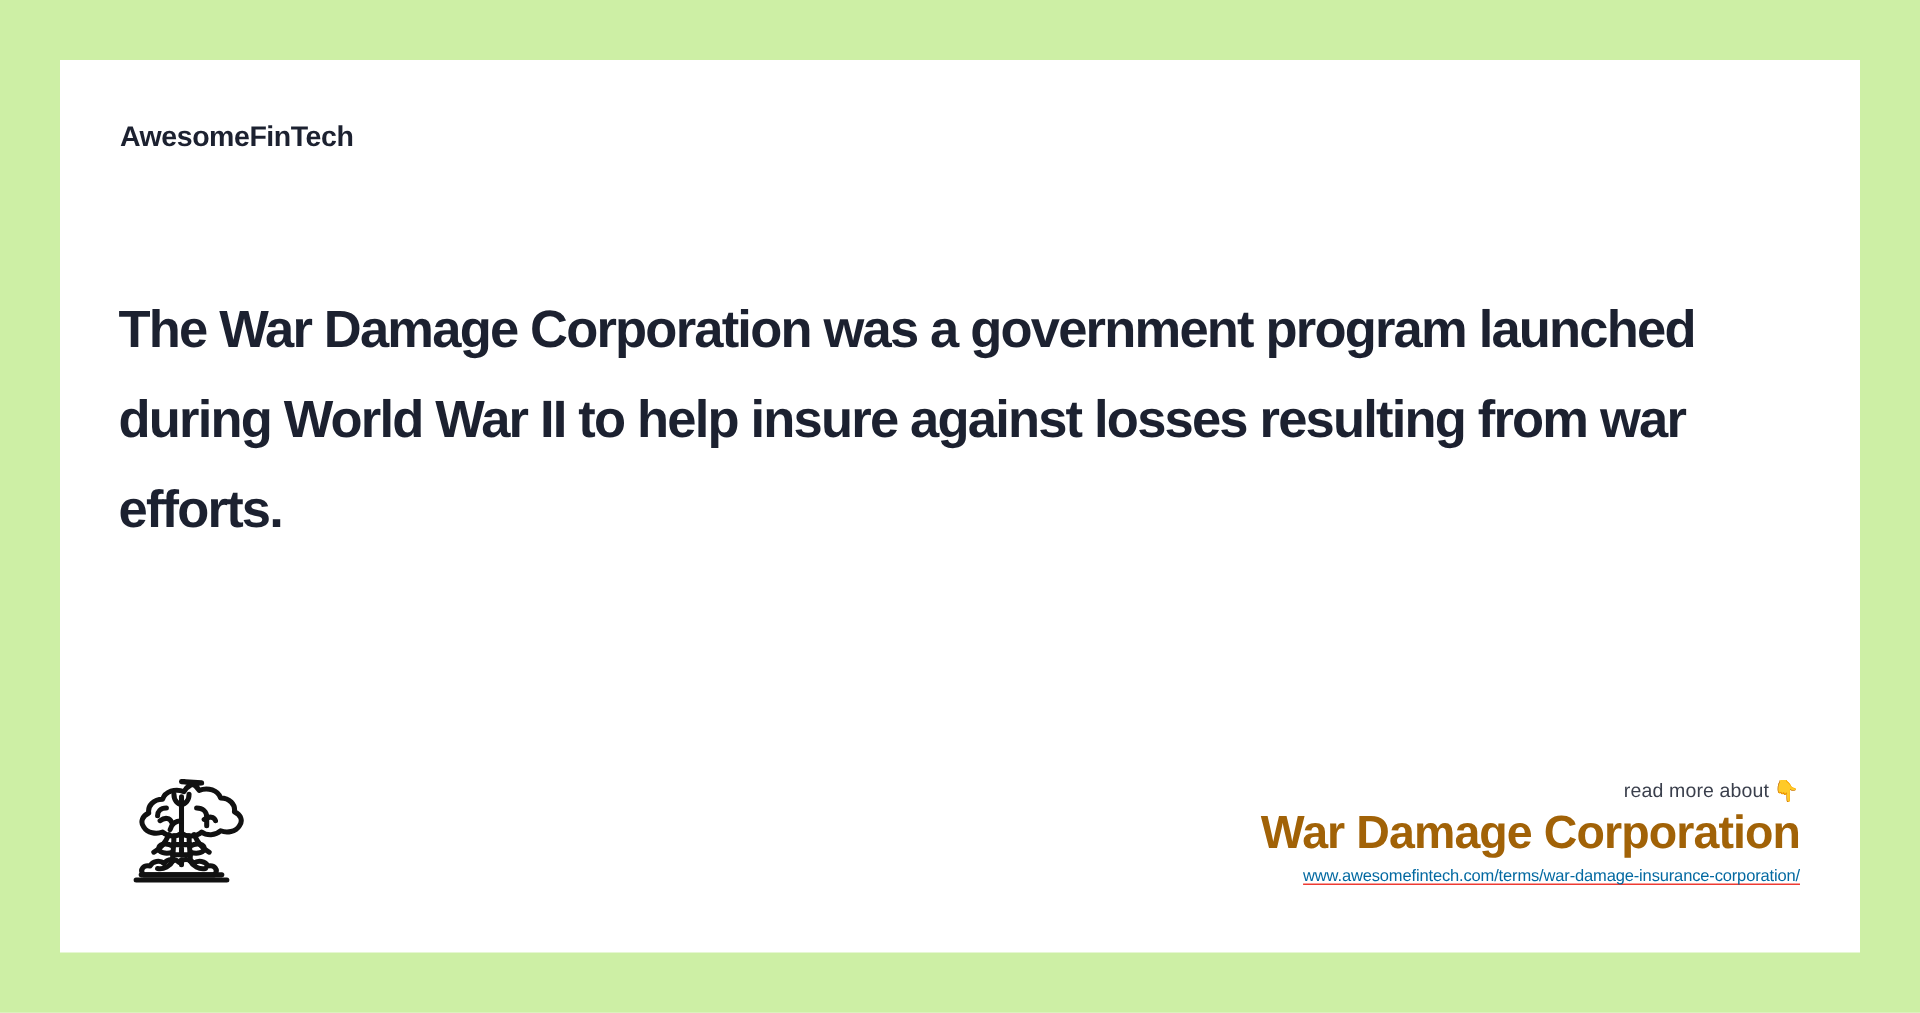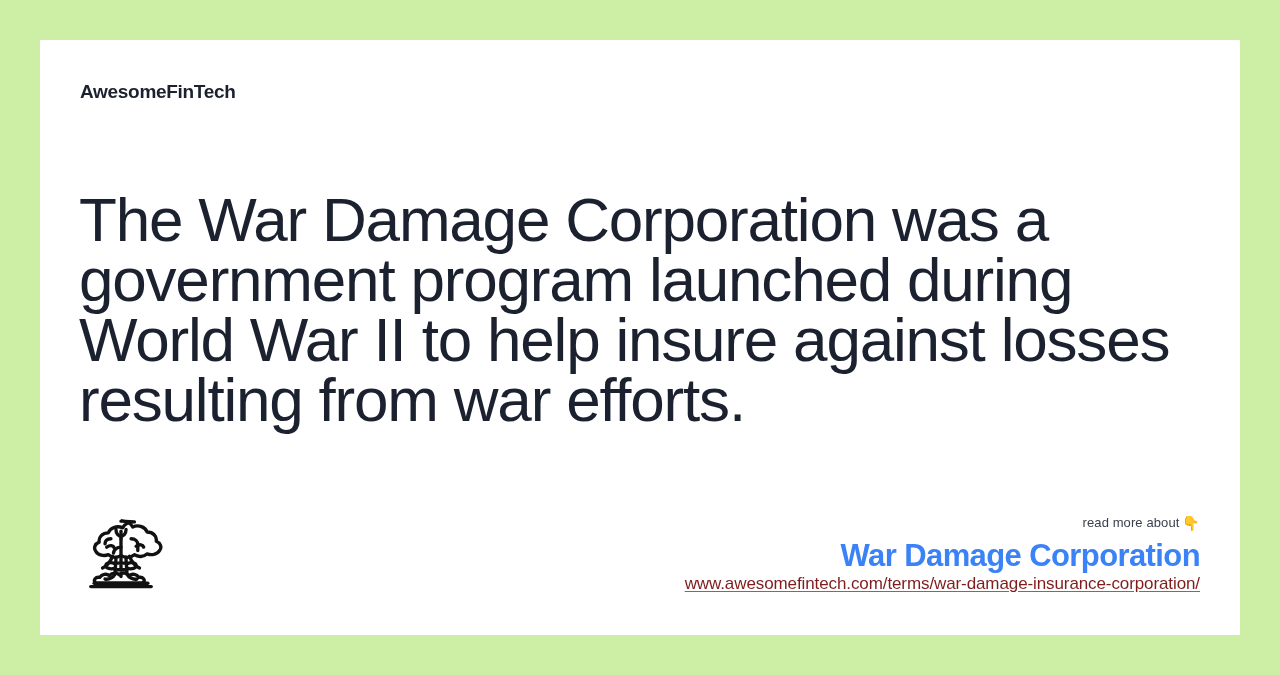--- a/index.html
+++ b/index.html
@@ -41,22 +41,22 @@
     color: #1c2130;
     line-height: 1;
     white-space: nowrap;
   }
 
   .headline {
     position: absolute;
     left: 39px;
     top: 150px;
     width: 1120px;
-    font-size: 62px;
-    font-weight: 400;
+    font-size: 35px;
+    font-weight: 700;
     line-height: 60px;
     letter-spacing: -1.2px;
     color: #1c2130;
   }
 
   .footer {
     position: absolute;
     left: 0;
     right: 0;
     bottom: 0;
@@ -94,32 +94,32 @@
   }
   .cta-kicker .emoji {
     font-size: 14px;
     vertical-align: -1px;
     margin-left: 3px;
   }
 
   .cta-title {
     font-size: 31px;
     font-weight: bold;
-    color: #3b82f6;
+    color: #a16207;
     line-height: 38px;
     letter-spacing: -0.6px;
     white-space: nowrap;
-    margin-top: 6px;
+    margin-top: 1px;
   }
 
   .cta-url {
     display: inline-block;
-    font-size: 17px;
+    font-size: 11px;
     font-weight: 400;
-    color: #7f1d1d;
+    color: #0369a1;
     text-decoration: underline;
     text-decoration-color: #ee3b33;
     text-underline-offset: 2px;
     line-height: 17px;
     letter-spacing: -0.1px;
     white-space: nowrap;
     cursor: pointer;
   }
 </style>
 </head>

